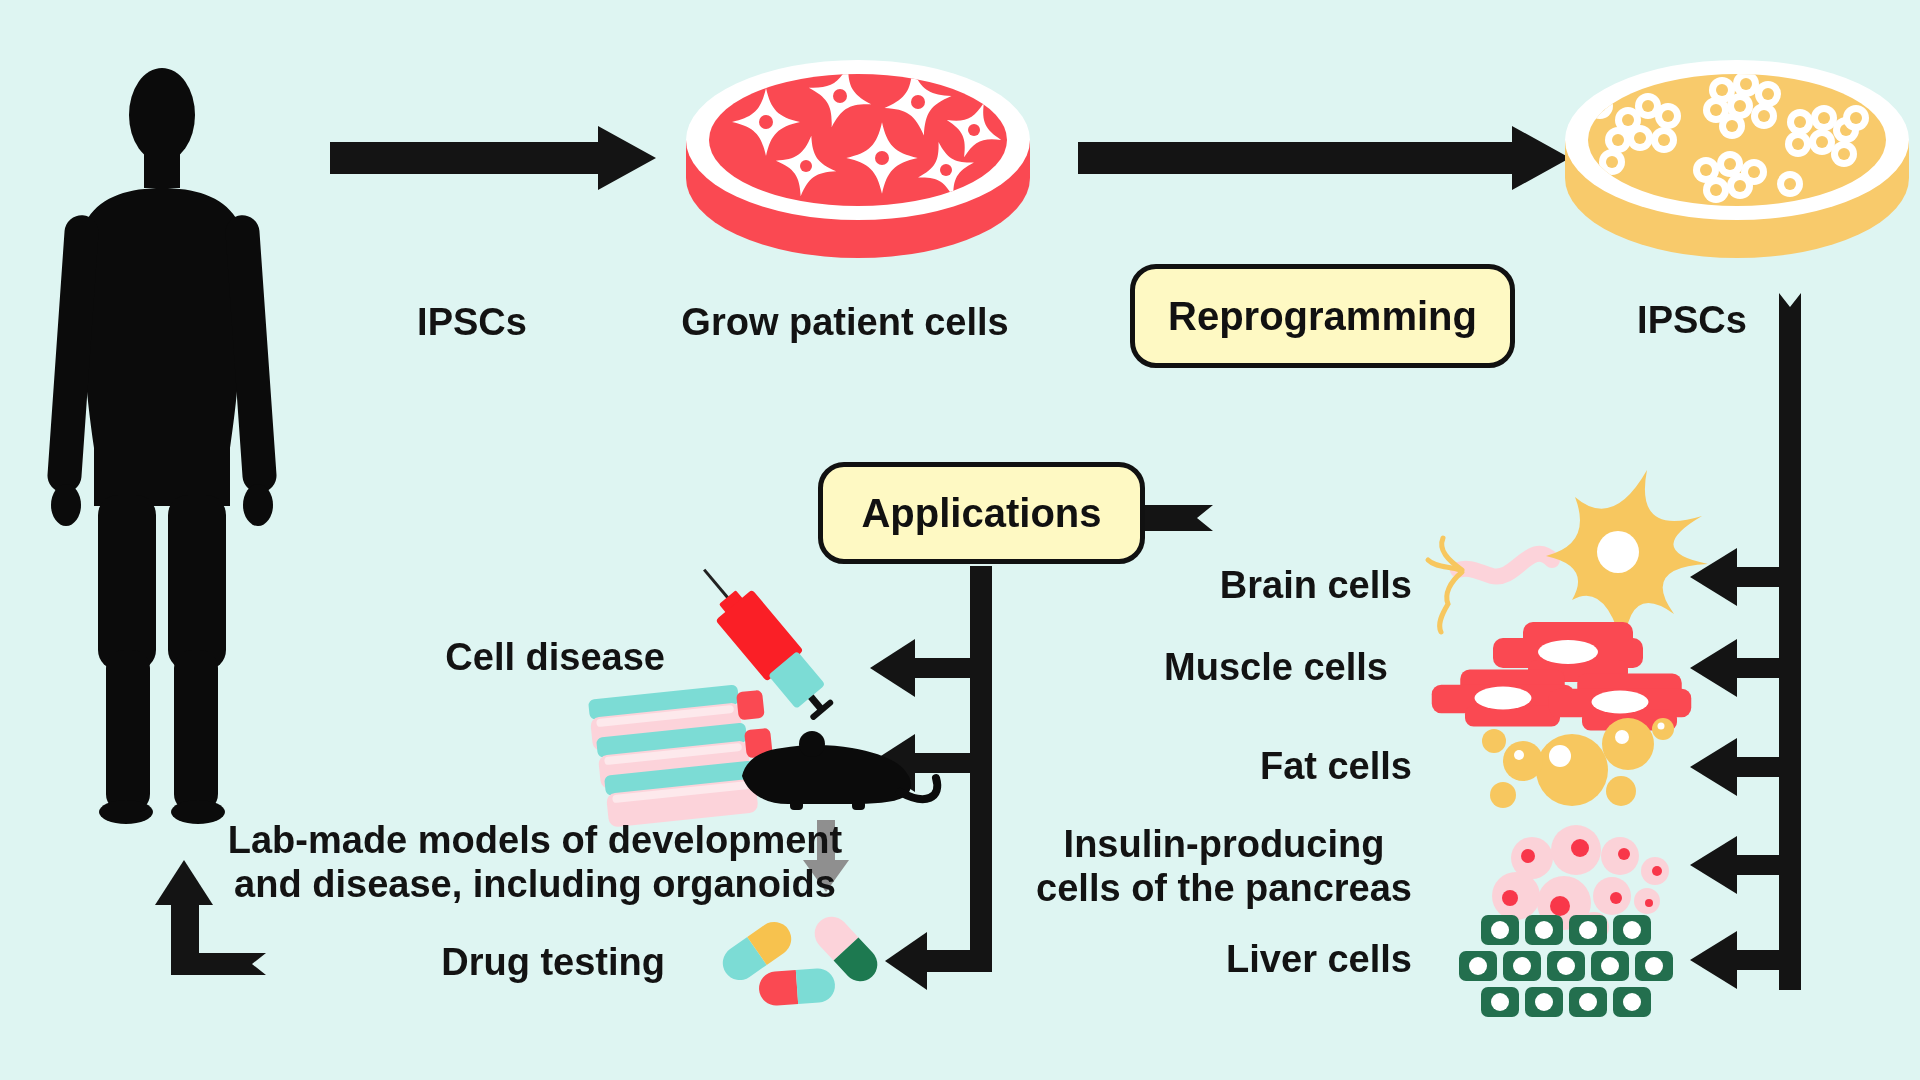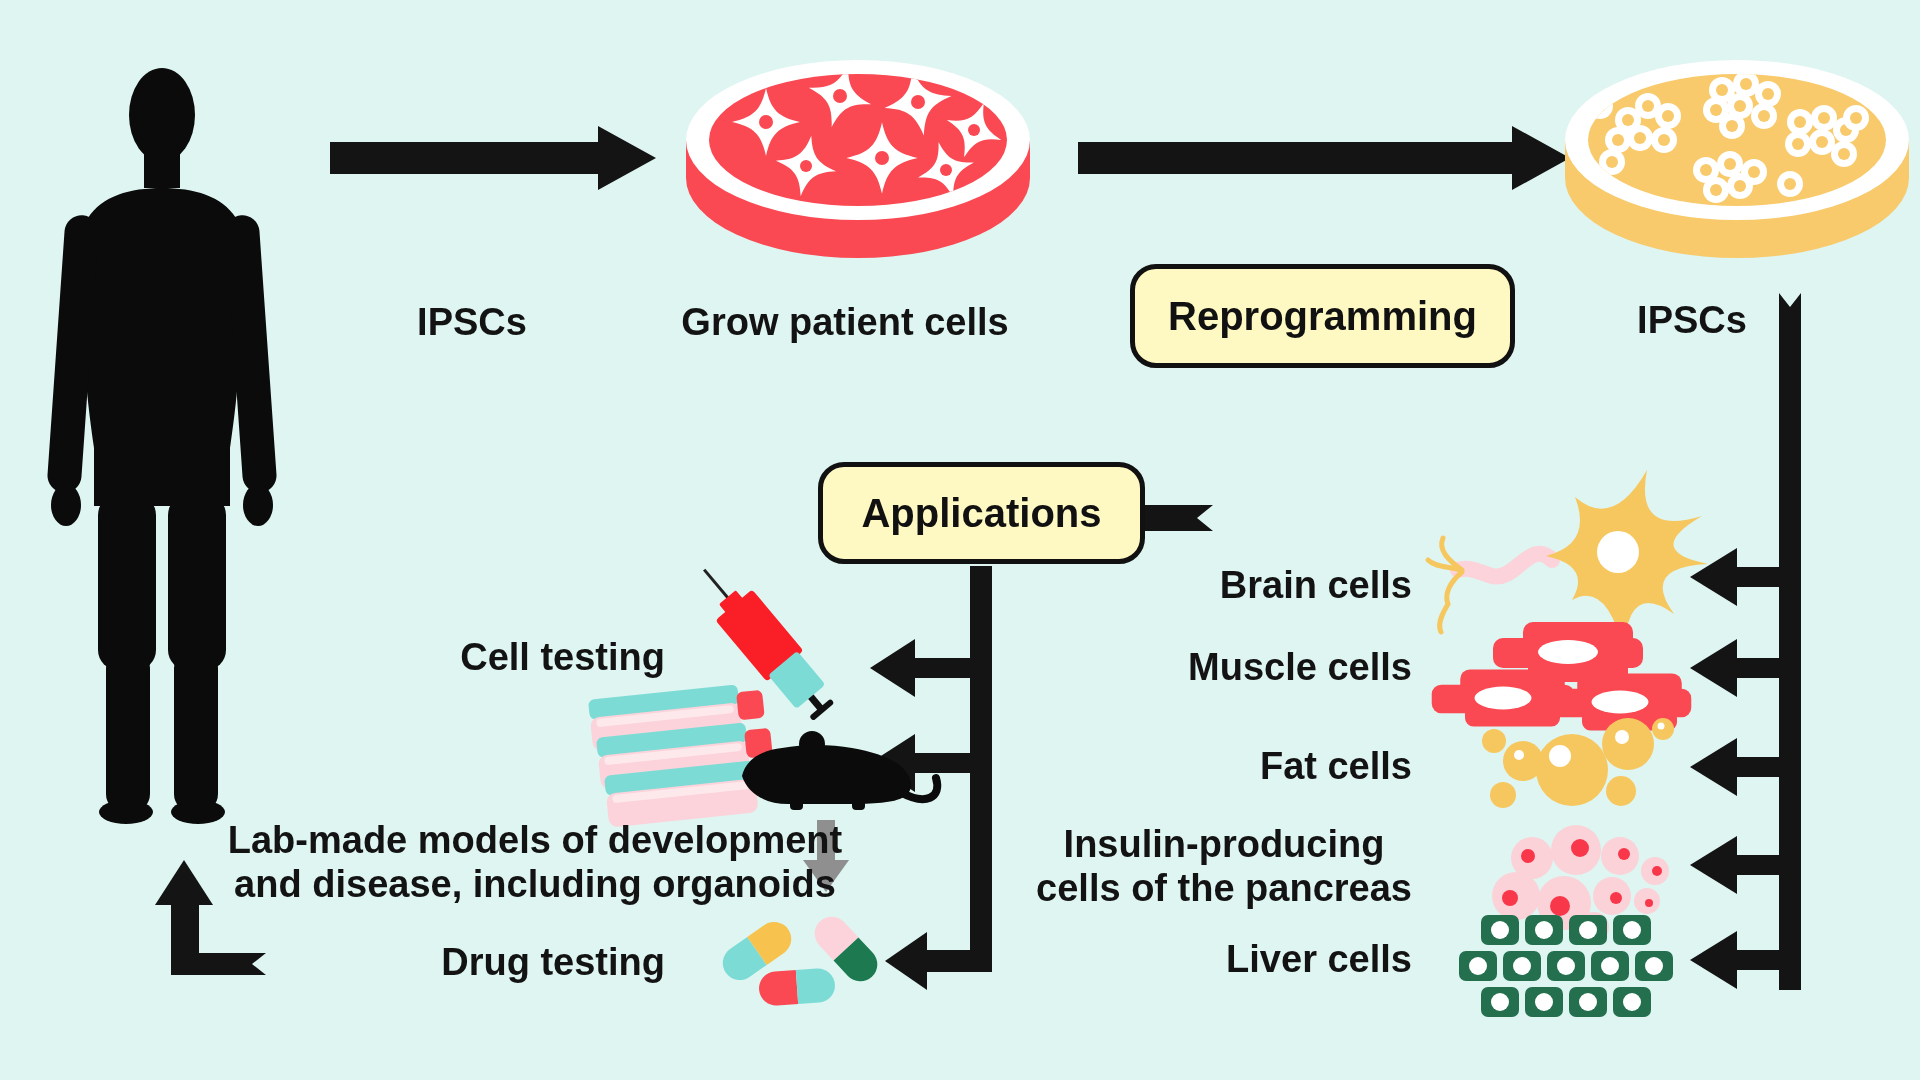--- a/index.html
+++ b/index.html
@@ -311,28 +311,28 @@
   <span>Reprogramming</span>
 </div>
 
 <div class="lbl center" style="left:1692px;top:320px;">IPSCs</div>
 
 <div class="rbox" style="left:818px;top:462px;width:327px;height:102px;">
   <span>Applications</span>
 </div>
 
 <div class="lbl ralign" style="right:508px;top:553px;margin-top:10px;">Brain cells</div>
-<div class="lbl ralign" style="right:508px;top:645px;">Muscle cells</div>
+<div class="lbl ralign" style="right:532px;top:645px;">Muscle cells</div>
 <div class="lbl ralign" style="right:508px;top:744px;">Fat cells</div>
 <div class="lbl" style="right:508px;top:822px;text-align:center;">
   <div>Insulin-producing</div>
   <div>cells of the pancreas</div>
 </div>
 <div class="lbl ralign" style="right:508px;top:937px;">Liver cells</div>
 
-<div class="lbl ralign" style="right:1255px;top:635px;">Cell testing</div>
+<div class="lbl ralign" style="right:1255px;top:635px;">Cell disease</div>
 <div class="lbl hcenter" style="left:535px;top:818px;line-height:44px;">
   <div>Lab-made models of development</div>
   <div>and disease, including organoids</div>
 </div>
 <div class="lbl ralign" style="right:1255px;top:940px;">Drug testing</div>
 
 </div>
 
 </body></html>

